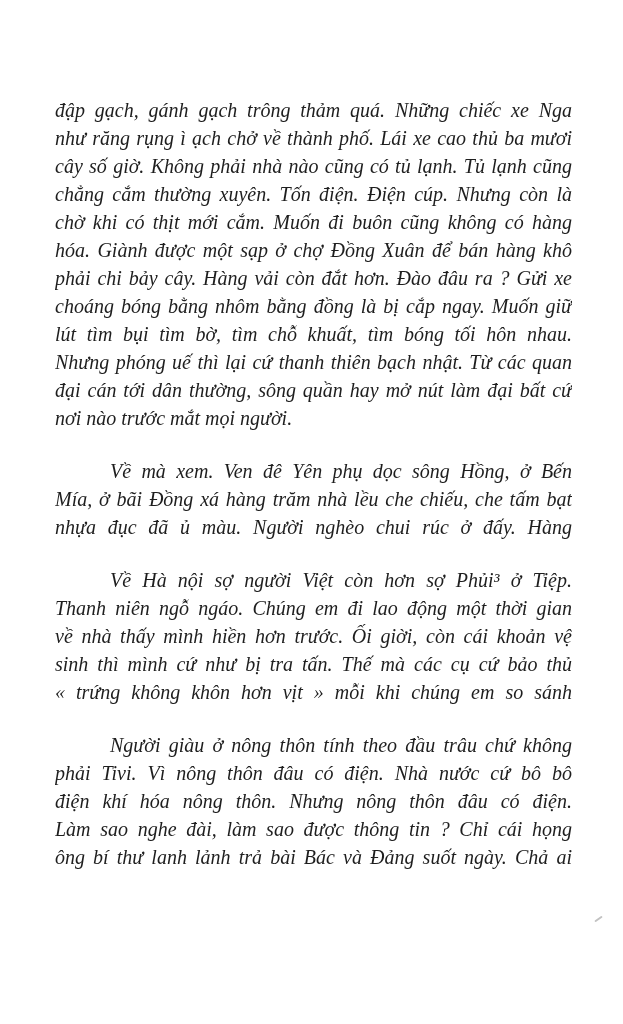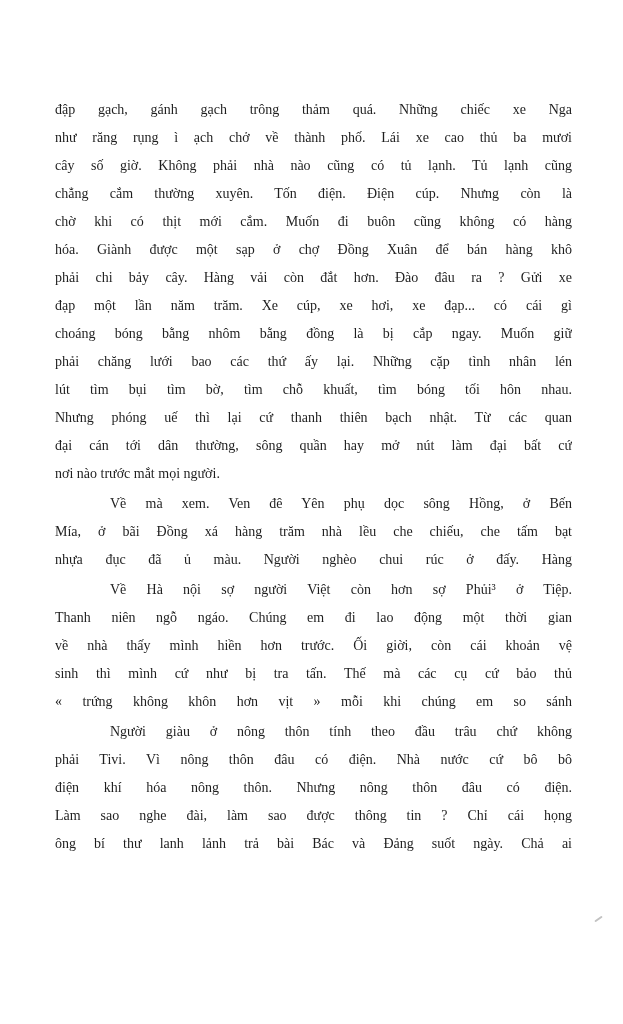--- a/index.html
+++ b/index.html
@@ -14,26 +14,27 @@
     background: #ffffff;
     overflow: hidden;
     font-family: "Liberation Serif", "DejaVu Serif", serif;
   }
   .text-block {
     position: absolute;
     left: 55px;
     top: 96px;
     width: 517px;
     color: #1e1e1e;
-    font-size: 14px;
+    font-size: 20px;
     line-height: 28px;
     text-align: justify;
+    font-style: italic;
   }
   .para { margin: 0; }
-  .para.para-gap { margin-top: 2px; }
+  .para.para-gap { margin-top: 25px; }
   .line {
     height: 28px;
     overflow: hidden;
     text-align: justify;
     text-align-last: justify;
     text-justify: inter-word;
   }
   .line.last {
     text-align-last: left;
   }
@@ -57,23 +58,21 @@
 <div class="page">
   <div class="text-block" style="color: rgb(30, 30, 30);">
       <div class="para">
         <div class="line">đập gạch, gánh gạch trông thảm quá. Những chiếc xe Nga</div>
         <div class="line">như răng rụng ì ạch chở về thành phố. Lái xe cao thủ ba mươi</div>
         <div class="line">cây số giờ. Không phải nhà nào cũng có tủ lạnh. Tủ lạnh cũng</div>
         <div class="line">chẳng cắm thường xuyên. Tốn điện. Điện cúp. Nhưng còn là</div>
         <div class="line">chờ khi có thịt mới cắm. Muốn đi buôn cũng không có hàng</div>
         <div class="line">hóa. Giành được một sạp ở chợ Đồng Xuân để bán hàng khô</div>
         <div class="line">phải chi bảy cây. Hàng vải còn đắt hơn. Đào đâu ra ? Gửi xe</div>
-        <div class="line">đạp một lần năm trăm. Xe cúp, xe hơi, xe đạp... có cái gì</div>
         <div class="line">choáng bóng bằng nhôm bằng đồng là bị cắp ngay. Muốn giữ</div>
-        <div class="line">phải chăng lưới bao các thứ ấy lại. Những cặp tình nhân lén</div>
         <div class="line">lút tìm bụi tìm bờ, tìm chỗ khuất, tìm bóng tối hôn nhau.</div>
         <div class="line">Nhưng phóng uế thì lại cứ thanh thiên bạch nhật. Từ các quan</div>
         <div class="line">đại cán tới dân thường, sông quần hay mở nút làm đại bất cứ</div>
         <div class="line last">nơi nào trước mắt mọi người.</div>
       </div>
       <div class="para para-gap">
         <div class="line indent">Về mà xem. Ven đê Yên phụ dọc sông Hồng, ở Bến</div>
         <div class="line">Mía, ở bãi Đồng xá hàng trăm nhà lều che chiếu, che tấm bạt</div>
         <div class="line">nhựa đục đã ủ màu. Người nghèo chui rúc ở đấy. Hàng</div>
       </div>

